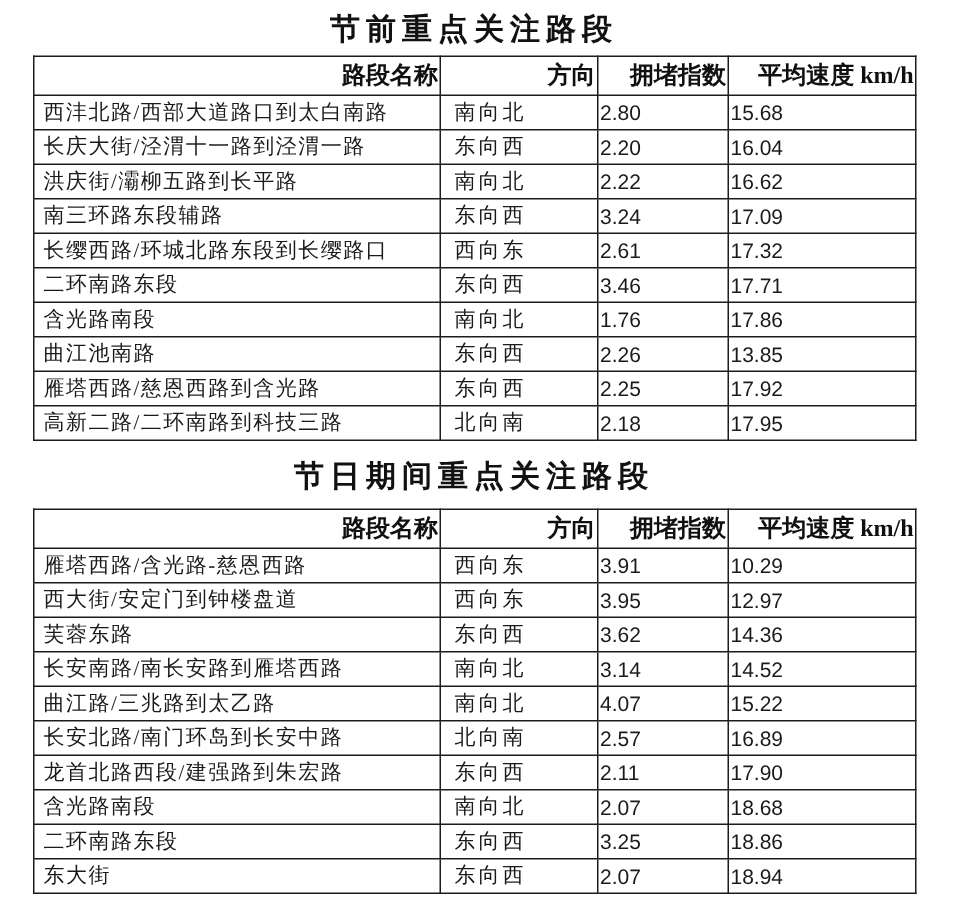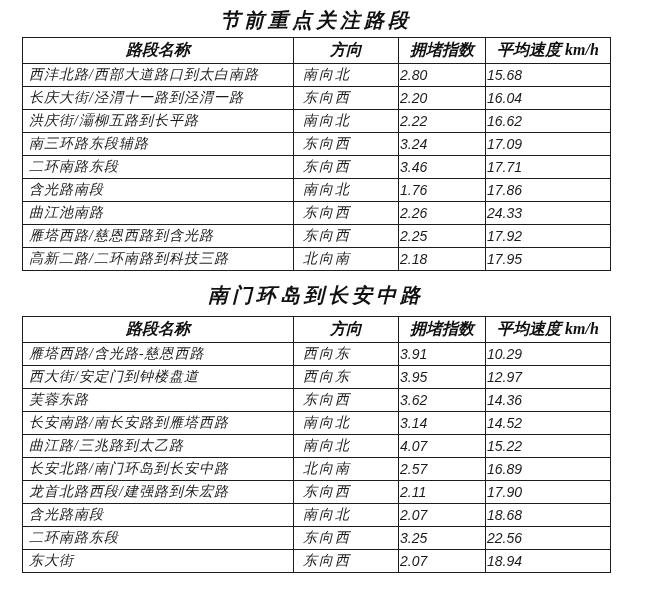--- a/index.html
+++ b/index.html
@@ -12,21 +12,20 @@
     width: 645px;
     height: 599px;
     background: #ffffff;
     font-family: "Liberation Serif", "DejaVu Serif", serif;
     color: #1a1a1a;
     overflow: hidden;
   }
   .table-block {
     margin-left: 22px;
     width: 588px;
-    font-style: italic;
   }
   .table-title {
     margin: 0;
     padding: 0;
     width: 588px;
     text-align: center;
     font-size: 20px;
     font-weight: bold;
     letter-spacing: 4px;
     line-height: 24px;
@@ -44,21 +43,21 @@
   table.traffic-table td {
     border: 1.6px solid #1c1c1c;
     overflow: hidden;
     white-space: nowrap;
     box-sizing: border-box;
   }
   table.traffic-table th {
     height: 26px;
     font-size: 16px;
     font-weight: bold;
-    text-align: center;
+    text-align: right;
     padding: 0 1px;
     color: #101010;
     margin-left: 40px;
   }
   table.traffic-table td {
     height: 23px;
     font-size: 14px;
     font-weight: normal;
     text-align: left;
     color: #1a1a1a;
@@ -116,55 +115,61 @@
             <td class="col-index">2.22</td>
             <td class="col-speed">16.62</td>
           </tr>
           <tr>
             <td class="col-road">南三环路东段辅路</td>
             <td class="col-direction">东向西</td>
             <td class="col-index">3.24</td>
             <td class="col-speed">17.09</td>
           </tr>
           <tr>
+            <td class="col-road">长缨西路/环城北路东段到长缨路口</td>
+            <td class="col-direction">西向东</td>
+            <td class="col-index">2.61</td>
+            <td class="col-speed">17.32</td>
+          </tr>
+          <tr>
             <td class="col-road">二环南路东段</td>
             <td class="col-direction">东向西</td>
             <td class="col-index">3.46</td>
             <td class="col-speed">17.71</td>
           </tr>
           <tr>
             <td class="col-road">含光路南段</td>
             <td class="col-direction">南向北</td>
             <td class="col-index">1.76</td>
             <td class="col-speed">17.86</td>
           </tr>
           <tr>
             <td class="col-road">曲江池南路</td>
             <td class="col-direction">东向西</td>
             <td class="col-index">2.26</td>
-            <td class="col-speed">24.33</td>
+            <td class="col-speed">13.85</td>
           </tr>
           <tr>
             <td class="col-road">雁塔西路/慈恩西路到含光路</td>
             <td class="col-direction">东向西</td>
             <td class="col-index">2.25</td>
             <td class="col-speed">17.92</td>
           </tr>
           <tr>
             <td class="col-road">高新二路/二环南路到科技三路</td>
             <td class="col-direction">北向南</td>
             <td class="col-index">2.18</td>
             <td class="col-speed">17.95</td>
           </tr>
         </tbody>
     </table>
   </div>
 
   <div class="table-block">
-    <h2 class="table-title title-2">南门环岛到长安中路</h2>
+    <h2 class="table-title title-2">节日期间重点关注路段</h2>
     <table class="traffic-table">
       <colgroup>
         <col class="c-road">
           <col class="c-direction">
           <col class="c-index">
           <col class="c-speed">
       </colgroup>
       <thead>
           <tr>
             <th>路段名称</th>
@@ -219,21 +224,21 @@
           <tr>
             <td class="col-road">含光路南段</td>
             <td class="col-direction">南向北</td>
             <td class="col-index">2.07</td>
             <td class="col-speed">18.68</td>
           </tr>
           <tr>
             <td class="col-road">二环南路东段</td>
             <td class="col-direction">东向西</td>
             <td class="col-index">3.25</td>
-            <td class="col-speed">22.56</td>
+            <td class="col-speed">18.86</td>
           </tr>
           <tr>
             <td class="col-road">东大街</td>
             <td class="col-direction">东向西</td>
             <td class="col-index">2.07</td>
             <td class="col-speed">18.94</td>
           </tr>
         </tbody>
     </table>
   </div>

